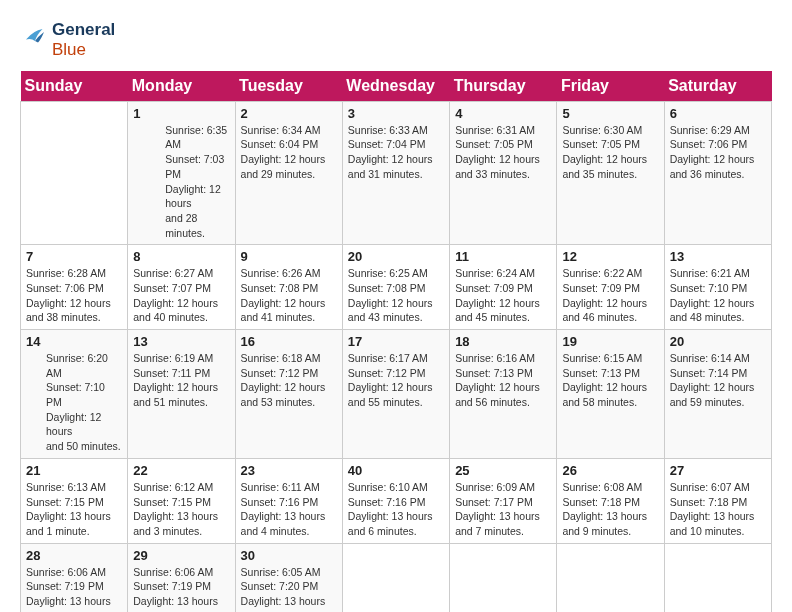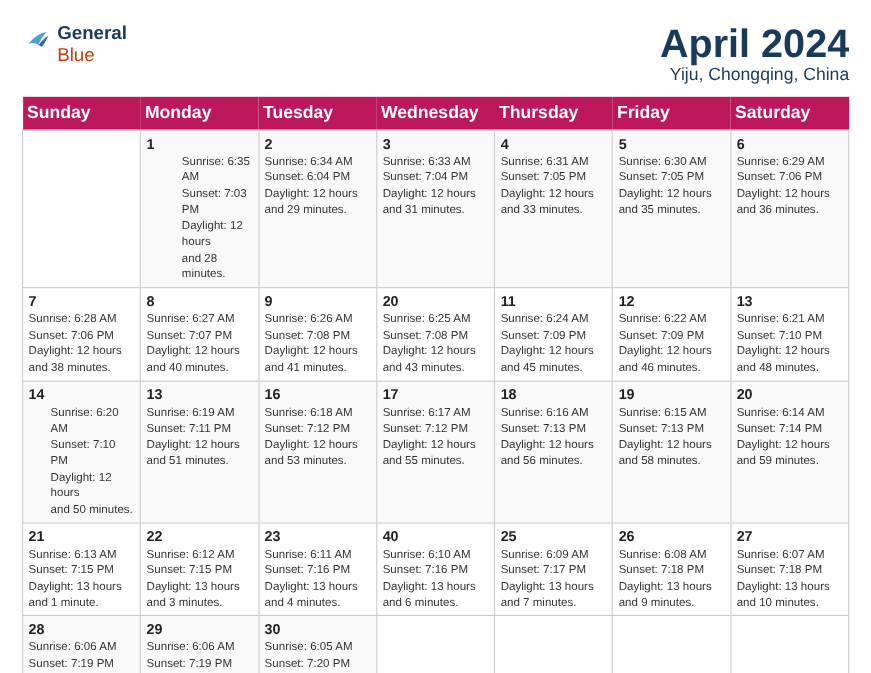--- a/index.html
+++ b/index.html
@@ -5,21 +5,20 @@
     * { margin: 0; padding: 0; box-sizing: border-box; }
     body {
       font-family: Arial, sans-serif;
       background: #fff;
       width: 792px;
       min-height: 612px;
       padding: 20px;
     }
     .header {
       display: flex;
-      justify-content: space-between;
       align-items: flex-start;
       margin-bottom: 10px;
     }
     .logo {
       display: flex;
       align-items: center;
       gap: 2px;
     }
     .logo-bird {
       width: 30px;
@@ -87,24 +86,20 @@
       <svg class="logo-bird" viewBox="0 0 40 40">
         <path d="M8 22 Q18 10 30 8 Q22 16 20 24 Q15 20 8 22Z" fill="#4a9fd4"></path>
         <path d="M20 24 Q24 18 32 12 Q28 22 24 26Z" fill="#2e6da4"></path>
       </svg>
     </div>
     <div>
       <div style="font-size:17px;font-weight:bold;color:#1a3a5c;line-height:1.2;">General</div>
       <div style="font-size:17px;font-weight:normal;color:#c2410c;line-height:1.2;">Blue</div>
     </div>
   </div>
-  <div class="title-block">
-    <div class="month-title">April 2024</div>
-    <div class="location-title">Yiju, Chongqing, China</div>
-  </div>
 </div>
 
 <table>
   <thead>
     <tr id="header-row">
         <th>Sunday</th>
         <th>Monday</th>
         <th>Tuesday</th>
         <th>Wednesday</th>
         <th>Thursday</th>

